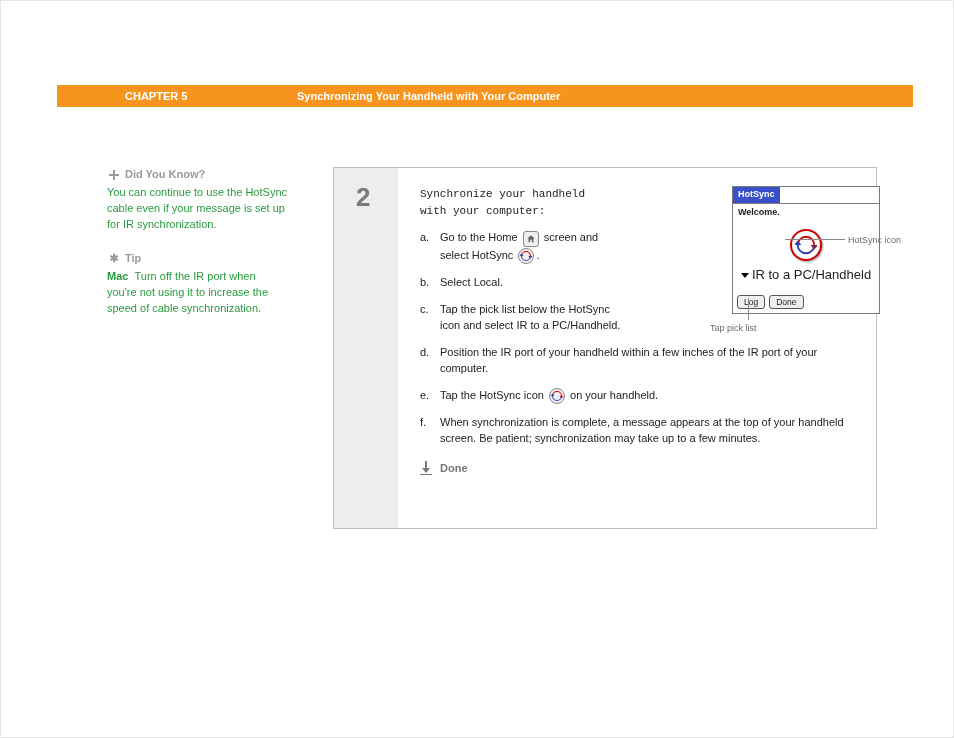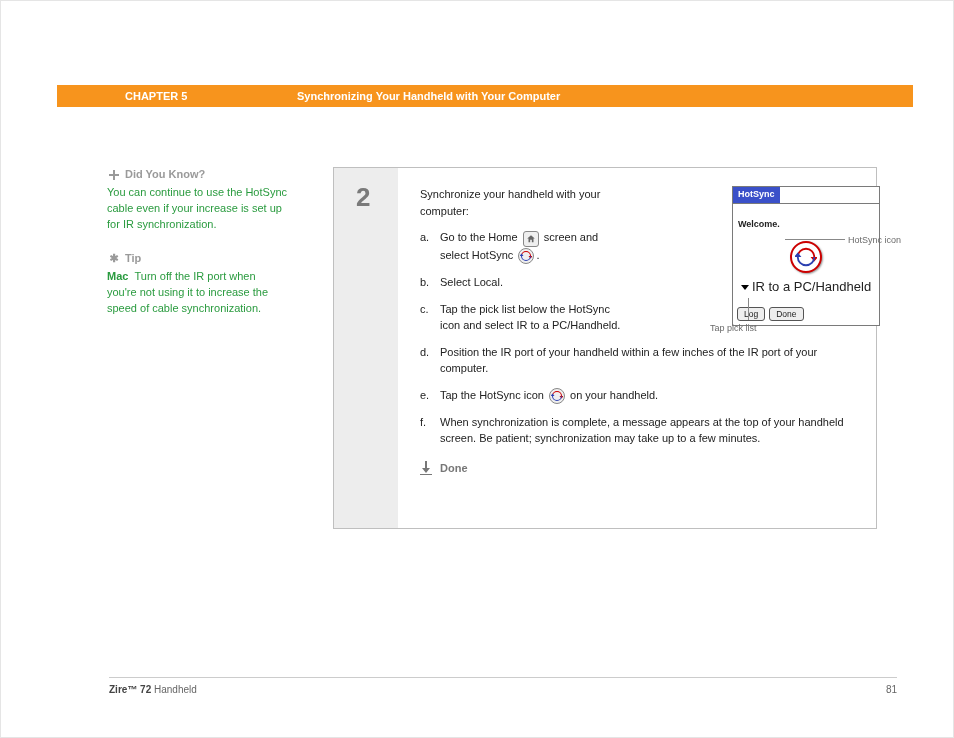--- a/index.html
+++ b/index.html
@@ -98,21 +98,21 @@
     font-size: 11px;
     line-height: 1.5;
     color: #222;
     position: relative;
   }
   .intro-row {
     display: flex;
     align-items: flex-start;
     gap: 14px;
   }
-  .intro-text { width: 182px; }
+  .intro-text { width: 182px; font-family: Liberation Mono, monospace; }
   .ol { list-style: none; margin-top: 10px; }
   .ol li { display: flex; margin-bottom: 10px; }
   .ol li .marker { width: 20px; flex-shrink: 0; }
   .ol li .li-text { flex: 1; }
   .inline-icon {
     display: inline-flex;
     width: 16px; height: 16px;
     border: 1px solid #888;
     border-radius: 3px;
     background: #efefef;
@@ -167,21 +167,20 @@
   }
   .palm-title .tleft {
     background: #3a50c9;
     color: #fff;
     padding: 1px 5px;
   }
   .palm-welcome {
     font-size: 9px;
     font-weight: bold;
     padding: 2px 5px 6px 5px;
-    margin-top: 12px;
   }
   .palm-tabs {
     display: flex;
     justify-content: center;
     gap: 0;
     padding: 2px 0;
     font-size: 9px;
   }
   .palm-tabs .tab {
     border: 1px solid #2b3fb0;
@@ -277,21 +276,21 @@
   <div class="sidebar">
     <div class="side-block">
       <div class="side-head">
         <span class="icon-wrap">
           <svg width="10" height="10" viewBox="0 0 10 10">
               <path d="M4 0h2v4h4v2H6v4H4V6H0V4h4z" fill="#9a9a9a"></path>
             </svg>
         </span>
         <span>Did You Know?</span>
       </div>
-      <div class="side-body">You can continue to use the HotSync cable even if your increase is set up for IR synchronization.</div>
+      <div class="side-body">You can continue to use the HotSync cable even if your message is set up for IR synchronization.</div>
     </div>
 
     <div class="side-block">
       <div class="side-head">
         <span class="icon-wrap">✱</span>
         <span>Tip</span>
       </div>
       <div class="side-body tip">
         <b>Mac</b>&nbsp;&nbsp;<span>Turn off the IR port when you're not using it to increase the speed of cable synchronization.</span>
       </div>
@@ -394,20 +393,14 @@
         <div class="annot-line" style="left:387px; top:71px; width:60px; height:1px;"></div>
         <div class="annot" style="left:450px; top:66px;">HotSync icon</div>
 
         <div class="annot-line" style="left:350px; top:130px; width:1px; height:22px;"></div>
         <div class="annot" style="left:312px; top:154px;">Tap pick list</div>
 
       </div>
     </div>
   </div>
 
-  <div class="footer">
-    <div class="prod">
-      <b>Zire™ 72</b><span> Handheld</span>
-    </div>
-    <div>81</div>
-  </div>
 
 </div>
 
 </body></html>

